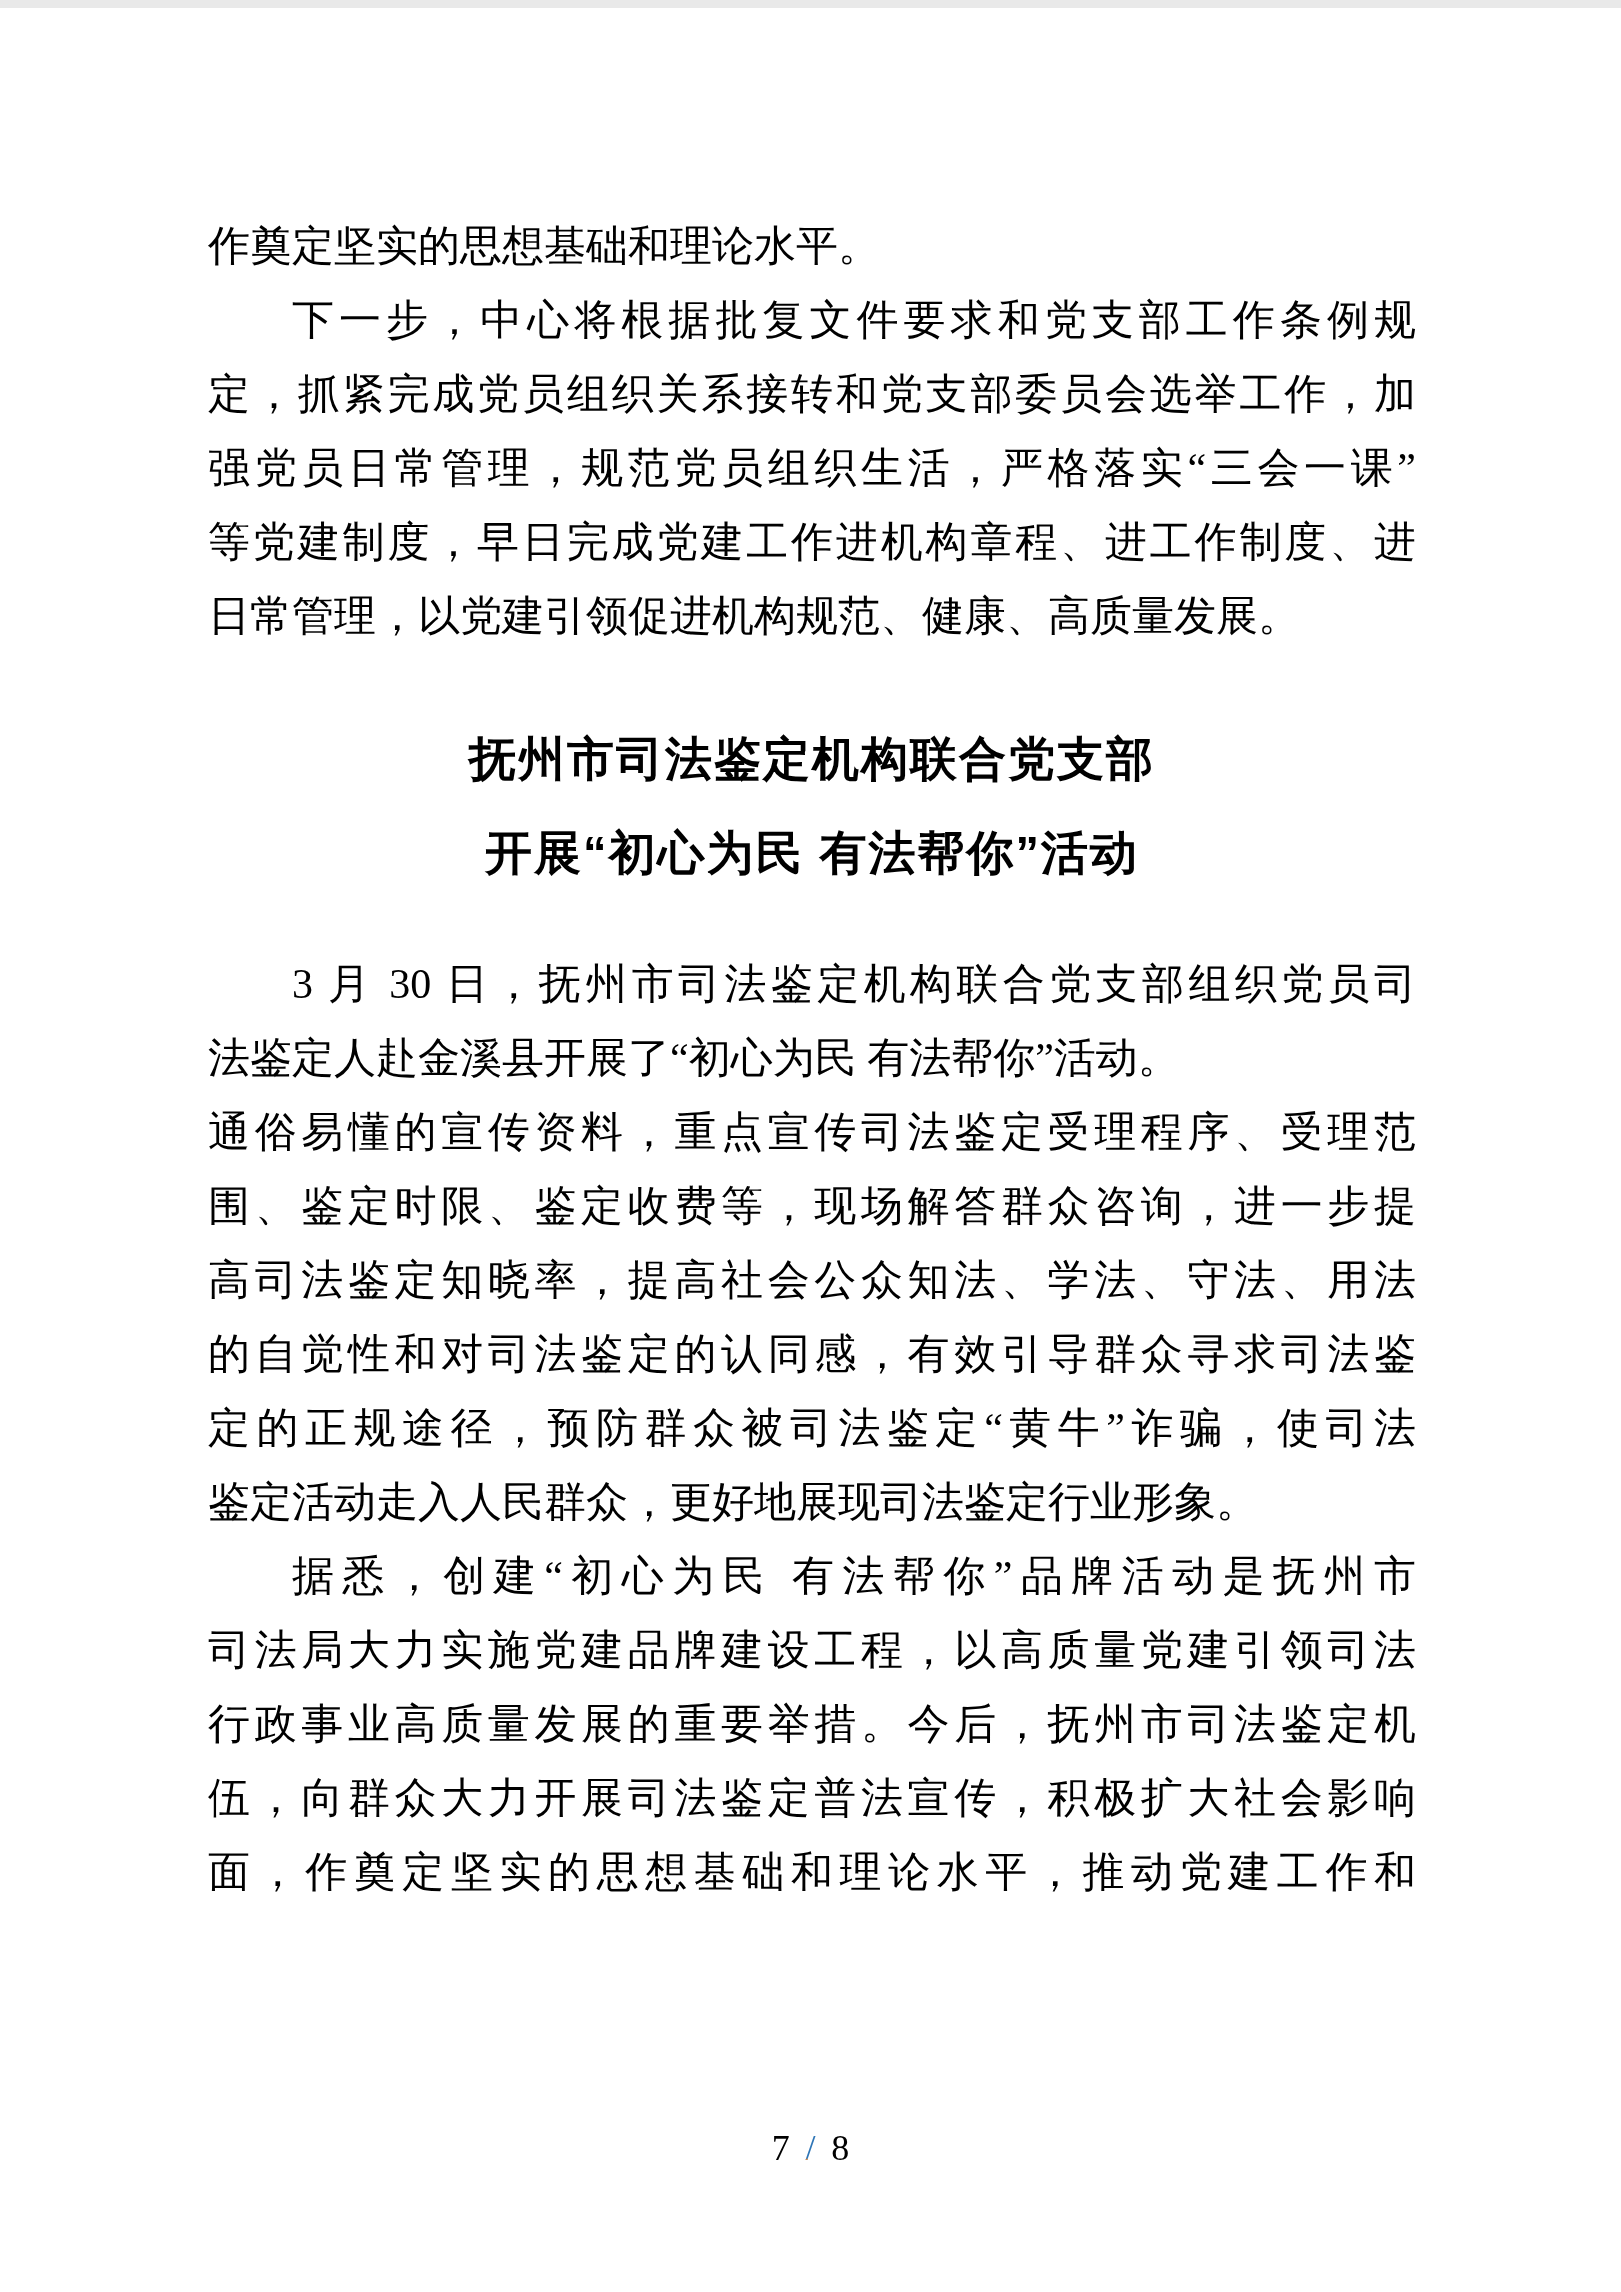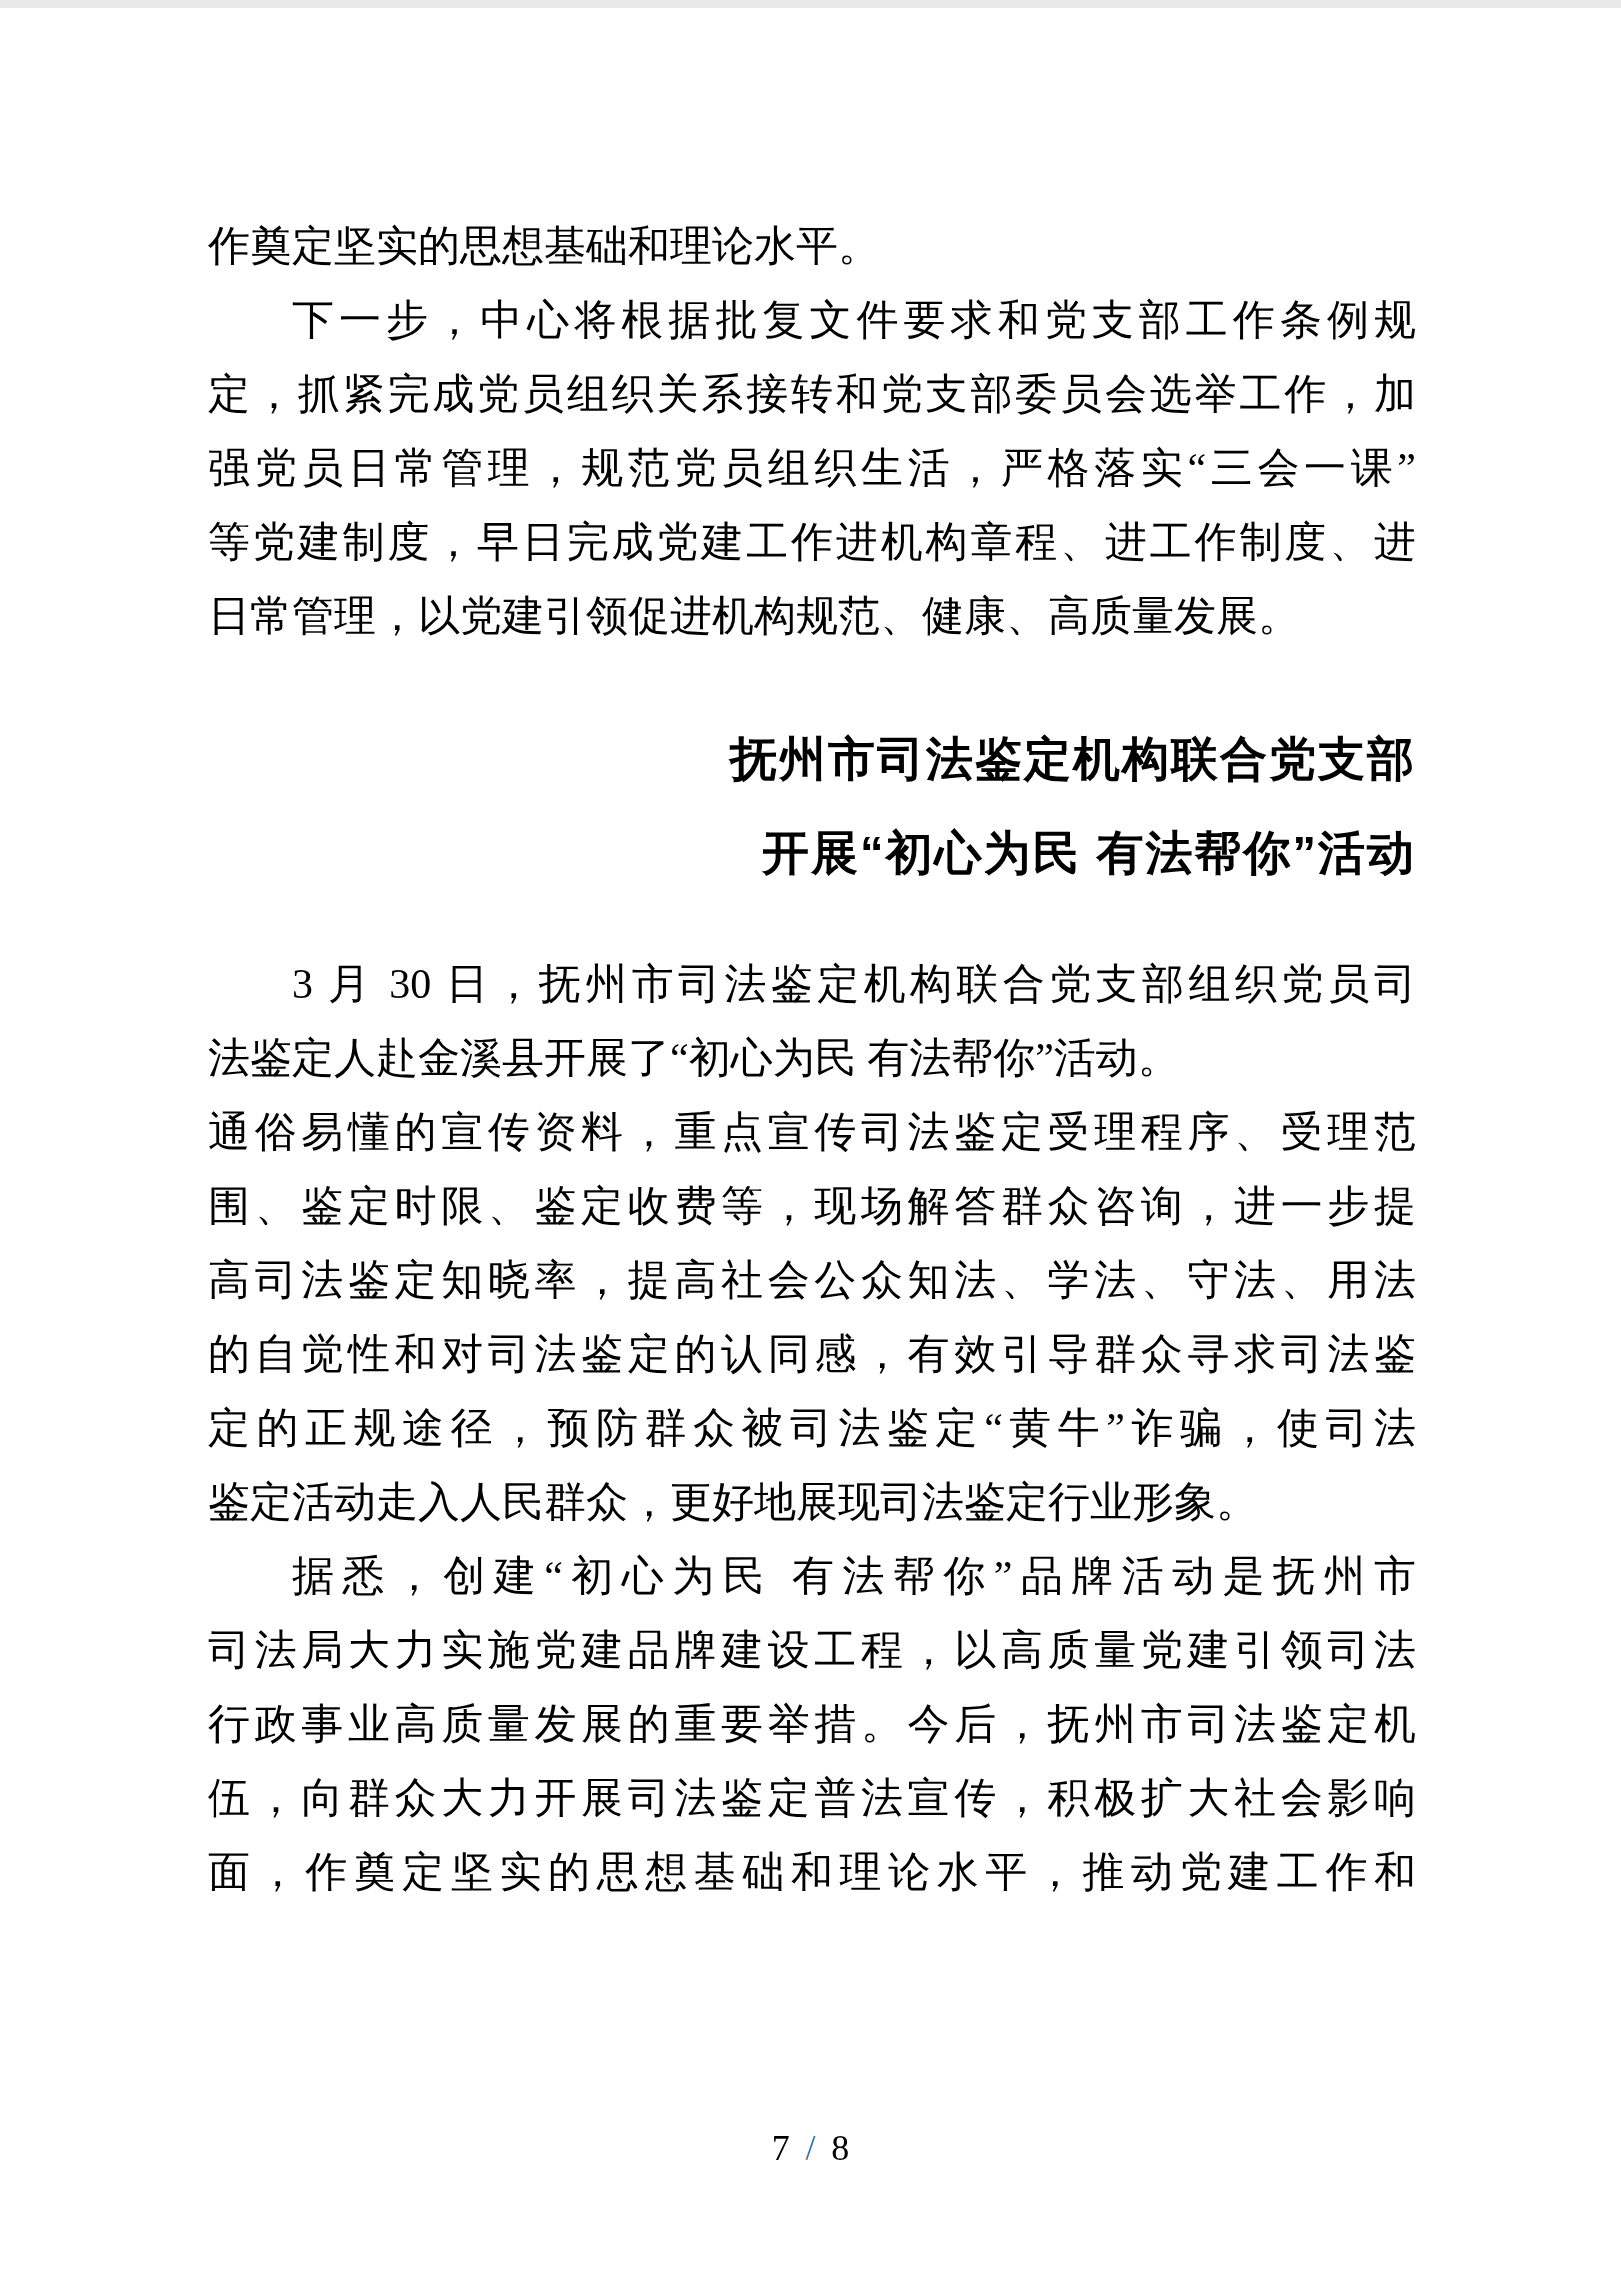--- a/index.html
+++ b/index.html
@@ -36,21 +36,21 @@
     text-align-last: justify;
     text-justify: inter-character;
   }
   .line.last {
     text-align: left;
     text-align-last: left;
   }
   .line.indent { text-indent: 84px; }
   .heading {
     margin: 59px 0 47px 0;
-    text-align: right;
+    text-align: center;
     font-family: "Liberation Sans", sans-serif;
     font-weight: 700;
   }
   .heading-line {
     font-size: 47px;
     line-height: 94px;
     height: 94px;
     letter-spacing: 2px;
   }
   .footer {

